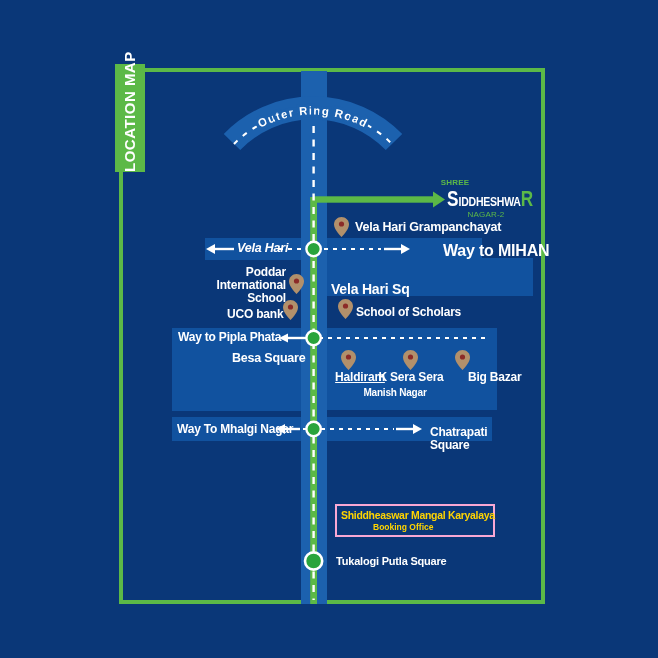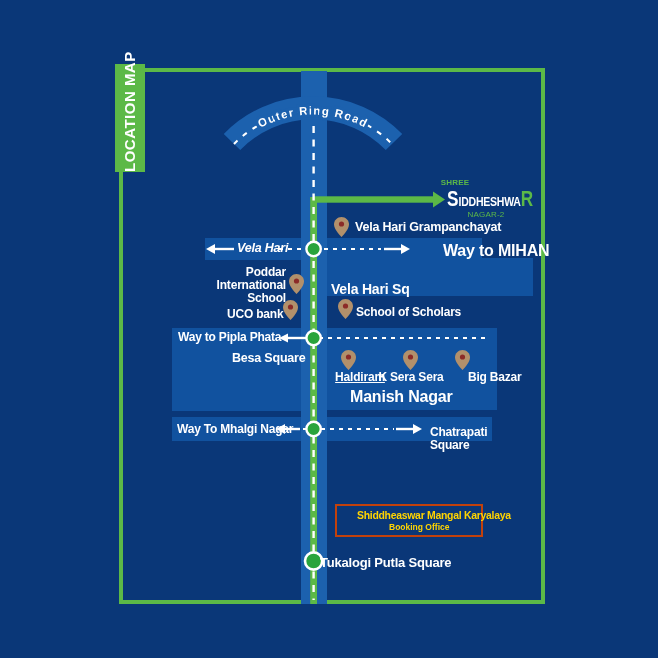--- a/index.html
+++ b/index.html
@@ -23,22 +23,22 @@
   .band{position:absolute;background:#11529F;}
   .lbl{
     position:absolute;color:#fff;font-weight:bold;font-size:12px;
     letter-spacing:-.2px;line-height:1.08;white-space:nowrap;
   }
   .wrap{white-space:normal;}
   .ctr{text-align:center;}
   .rt{text-align:right;}
   .svgmap{position:absolute;left:0;top:0;width:658px;height:658px;}
   .booking{
-    position:absolute;left:335px;top:504px;width:148px;height:33px;
-    border:2px solid #c2410c;padding:3px 0 0 20px;
+    position:absolute;left:335px;top:504px;width:160px;height:33px;
+    border:2px solid #f9a8d4;padding:3px 0 0 4px;
   }
   .booking .t1{
     color:#FFD400;font-weight:bold;font-size:11px;letter-spacing:-.3px;white-space:nowrap;
     transform:scaleX(.95);transform-origin:left;
   }
   .booking .t2{color:#FFD400;font-weight:bold;font-size:8.5px;white-space:nowrap;margin-top:1px;margin-left:32px;}
   .dest-shree{position:absolute;left:424px;top:178px;width:62px;text-align:center;
     color:#5CB947;font-weight:bold;font-size:8px;letter-spacing:.2px;}
   .dest-main{position:absolute;left:447px;top:186px;white-space:nowrap;
     transform:scaleX(.78);transform-origin:left;}
@@ -130,21 +130,21 @@
 
   <div class="lbl" style="left:355px;top:221px;font-size:12.5px;">Vela Hari Grampanchayat</div>
   <div class="lbl" style="left:331px;top:282px;font-size:14px;">Vela Hari Sq</div>
   <div class="lbl wrap rt" style="left:206px;top:266px;width:80px;">Poddar International School</div>
   <div class="lbl" style="left:227px;top:308px;">UCO bank</div>
   <div class="lbl" style="left:356px;top:306px;">School of Scholars</div>
   <div class="lbl rt" style="left:232px;top:352px;width:70px;font-size:12.5px;">Besa Square</div>
   <div class="lbl ctr" style="left:325px;top:371px;width:70px;text-decoration:underline;">Haldiram</div>
   <div class="lbl ctr" style="left:376px;top:371px;width:70px;">K Sera Sera</div>
   <div class="lbl ctr" style="left:428px;top:371px;width:70px;padding-left:40px;">Big Bazar</div>
-  <div class="lbl ctr" style="left:350px;top:388px;width:90px;font-size:16px;">Manish Nagar</div>
-  <div class="lbl" style="left:320px;top:556px;font-size:13px;">Tukalogi Putla Square</div>
+  <div class="lbl ctr" style="left:350px;top:388px;width:90px;font-size:10px;">Manish Nagar</div>
+  <div class="lbl" style="left:336px;top:556px;font-size:11px;">Tukalogi Putla Square</div>
 
   <div class="booking">
     <div class="t1">Shiddheaswar Mangal Karyalaya</div>
     <div class="t2">Booking Office</div>
   </div>
 
 </div>
 
 </body></html>

